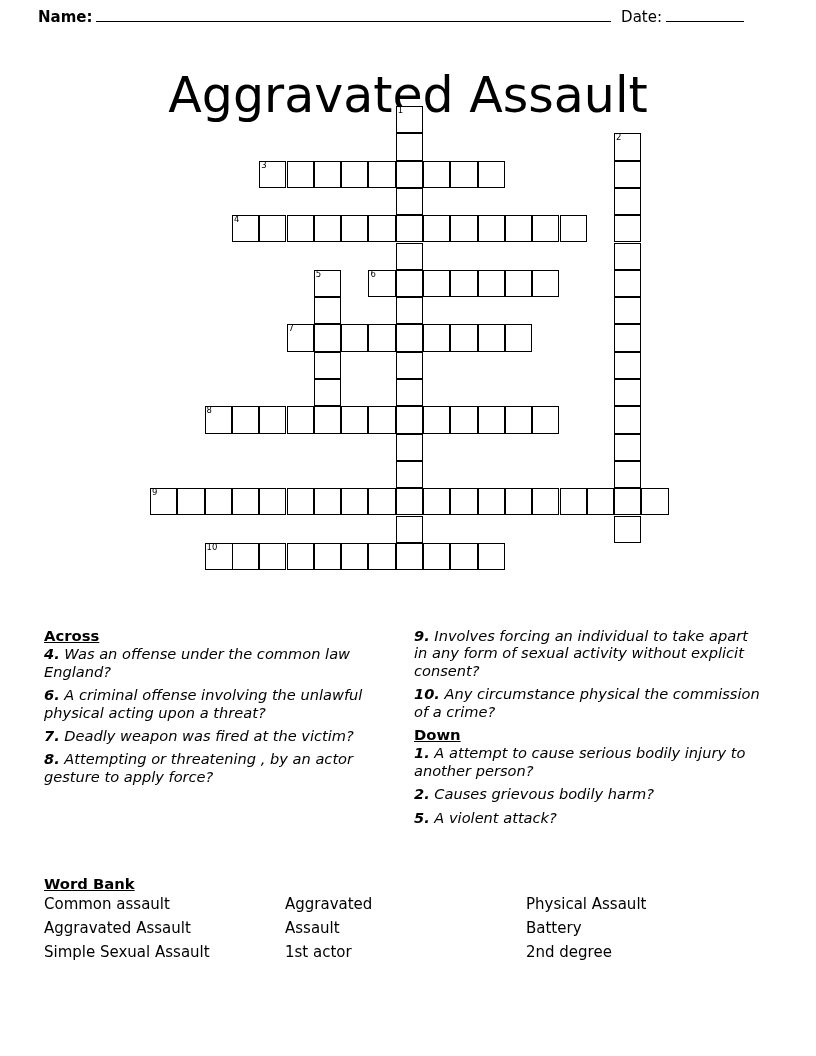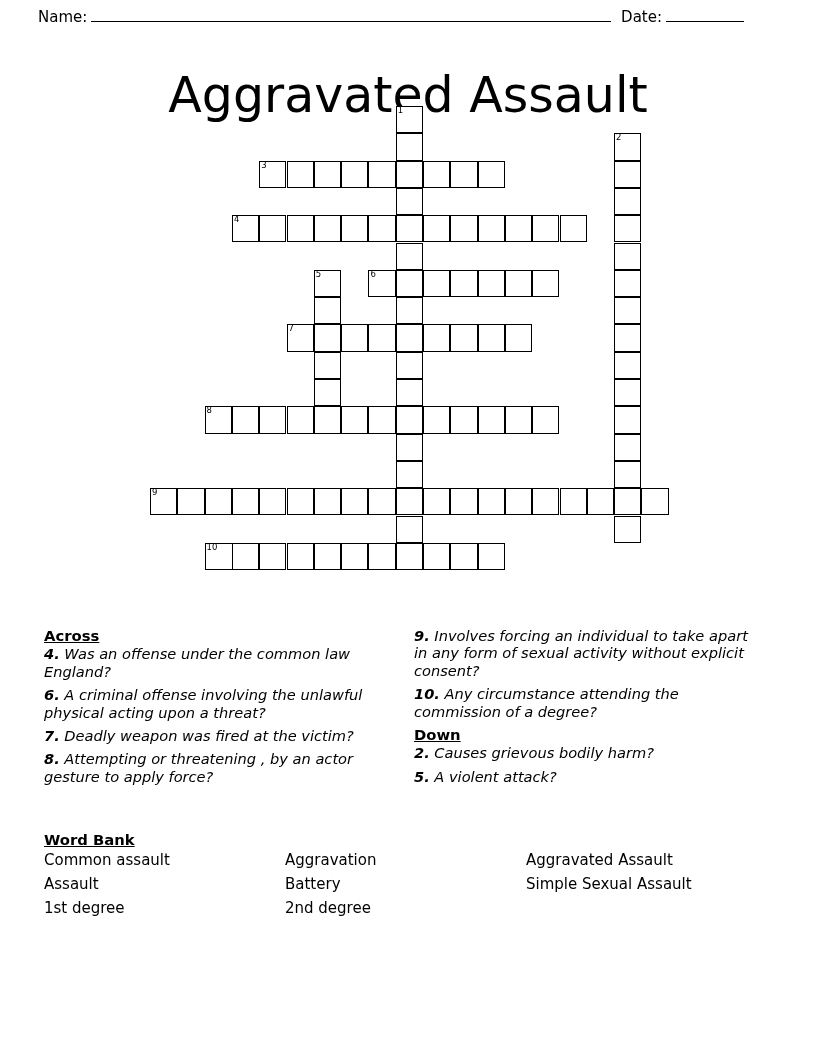--- a/index.html
+++ b/index.html
@@ -14,21 +14,21 @@
   }
 
   
   .header-row {
     position: absolute;
     top: 0px; left: 0px; width: 816px; height: 26px;
     display: flex; align-items: flex-end;
     padding: 0 72px 0 38px;
     font-size: 15px;
   }
-  .name-label { white-space: nowrap; font-family: "DejaVu Sans", sans-serif; }
+  .name-label { white-space: nowrap; font-family: "DejaVu Sans", sans-serif; font-weight: bold; }
   .name-rule {
     flex: 1 1 auto;
     border-bottom: 1.3px solid #000;
     margin: 0 4px 4px 4px;
     height: 1px;
   }
   .date-label { white-space: nowrap; margin-left: 6px; }
   .date-rule {
     width: 78px;
     border-bottom: 1.3px solid #000;
@@ -89,21 +89,21 @@
   .clue {
     margin: 0 0 6px 0;
     text-indent: 0;
     font-style: italic;
   }
   .clue .cnumlbl { font-weight: bold; }
 
   
   .wordbank {
     position: absolute;
-    top: 831px; left: 44px; width: 730px;
+    top: 875px; left: 44px; width: 730px;
     font-size: 15px;
   }
   .wb-head {
     font-weight: bold;
     text-decoration: underline;
     margin-bottom: 3px;
     font-size: 14.8px;
   }
   .wb-grid {
     display: grid;
@@ -279,41 +279,46 @@
     </p>
   </div>
 
   <div class="clue-col">
     <p class="clue">
       <span class="cnumlbl">9.</span>
       <span>Involves forcing an individual to take apart in any form of sexual activity without explicit consent?</span>
     </p>
     <p class="clue">
       <span class="cnumlbl">10.</span>
-      <span>Any circumstance attending the commission of a degree?</span>
+      <span>Any circumstance physical the commission of a crime?</span>
     </p>
 
     <div class="clue-head">Down</div>
 
+    <p class="clue">
+      <span class="cnumlbl">1.</span>
+      <span>A attempt to cause serious bodily injury to another person?</span>
+    </p>
     <p class="clue">
       <span class="cnumlbl">2.</span>
       <span>Causes grievous bodily harm?</span>
     </p>
     <p class="clue">
       <span class="cnumlbl">5.</span>
       <span>A violent attack?</span>
     </p>
   </div>
 </div>
 
 <div class="wordbank">
   <div class="wb-head">Word Bank</div>
   <div class="wb-grid">
     <span class="wb-item">Common assault</span>
-    <span class="wb-item">Aggravation</span>
+    <span class="wb-item">Aggravated</span>
+    <span class="wb-item">Physical Assault</span>
     <span class="wb-item">Aggravated Assault</span>
     <span class="wb-item">Assault</span>
     <span class="wb-item">Battery</span>
     <span class="wb-item">Simple Sexual Assault</span>
-    <span class="wb-item">1st degree</span>
+    <span class="wb-item">1st actor</span>
     <span class="wb-item">2nd degree</span>
   </div>
 </div>
 
 </body></html>

